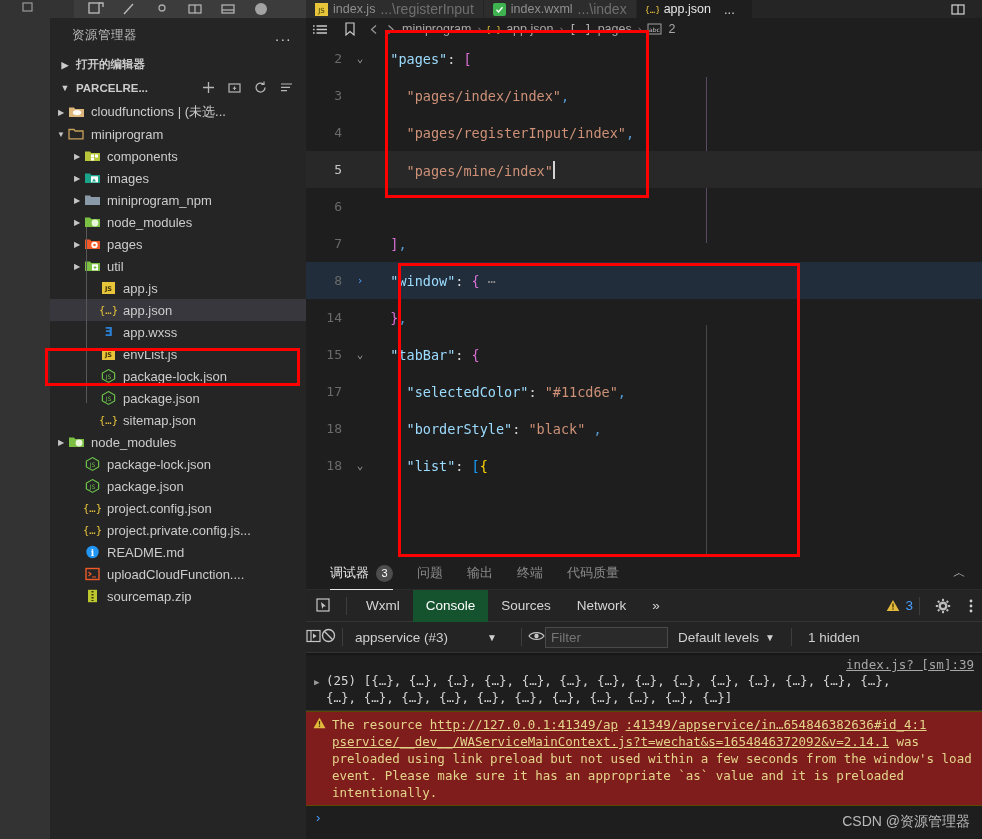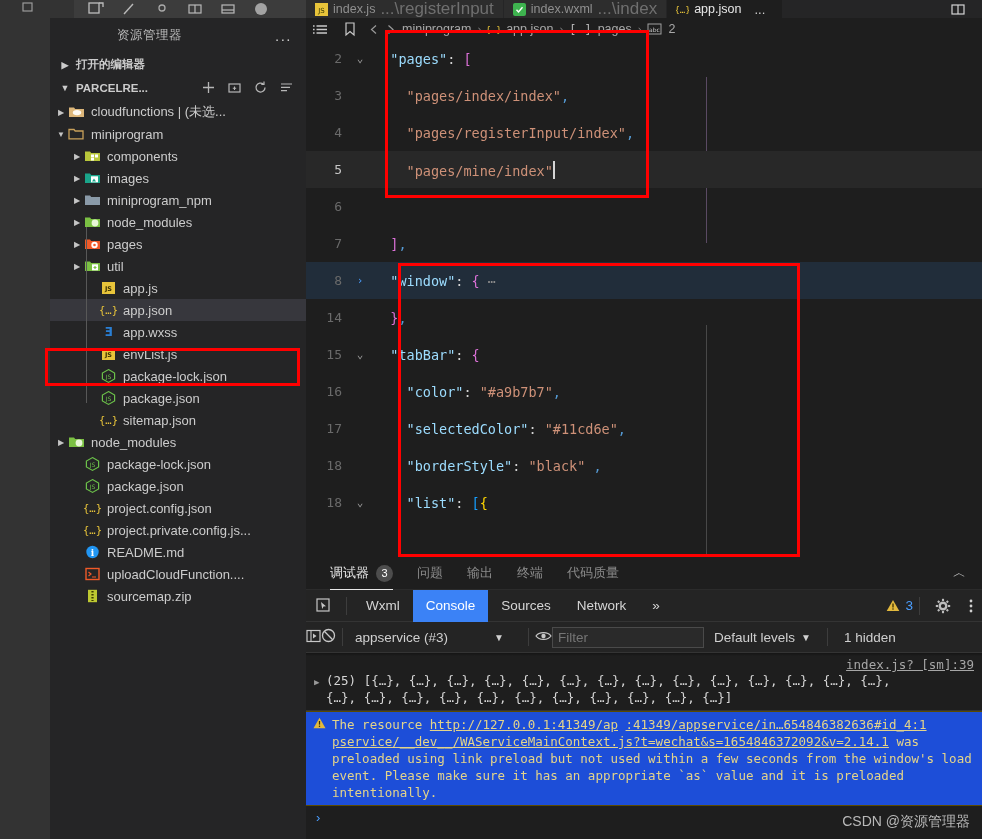--- a/index.html
+++ b/index.html
@@ -28,39 +28,39 @@
     position: absolute; left: 306px; top: 0; width: 676px; height: 18px;
     background: #252526; display: flex; align-items: center;
   }
   .tab {
     height: 18px; display: flex; align-items: center; gap: 5px;
     padding: 0 9px; font-size: 12.5px; color: #8f8f8f; white-space: nowrap;
     background: #2d2d2d; border-right: 1px solid #252526;
   }
   .tab.active { background: #1e1e1e; color: #e7e7e7; }
   .tab .ficon { width: 13px; height: 13px; display:inline-block; }
-  .tab .sub { color: #6f6f6f; font-size: 17px; }
+  .tab .sub { color: #6f6f6f; font-size: 14px; }
   .tab-more { color: #cfcfcf; font-size: 13px; padding: 0 8px; }
   .tabs-right {
     position:absolute; right:0; top:0; height:18px; width:48px;
     background:#252526; display:flex; align-items:center; justify-content:center;
   }
 
   
   .activitybar {
     position: absolute; left: 0; top: 18px; width: 50px; height: 821px;
     background: #333333;
   }
   .sidebar {
     position: absolute; left: 50px; top: 18px; width: 256px; height: 821px;
     background: #252526; color: #cccccc; font-size: 13px;
   }
   .sb-title {
     height: 35px; display: flex; align-items: center; justify-content: space-between;
-    padding: 0 14px 0 22px; font-size: 12.5px; color: #bbbbbb; letter-spacing: .5px; margin-left: 45px;
+    padding: 0 14px 0 22px; font-size: 12.5px; color: #bbbbbb; letter-spacing: .5px;
   }
   .sb-title .dots { font-size: 15px; color: #cccccc; letter-spacing: 1.5px; }
   .sb-section {
     height: 23px; display: flex; align-items: center; gap: 4px;
     padding-left: 8px; font-size: 11.5px; font-weight: bold; color: #cccccc;
   }
   .sb-section .chev { width: 14px; text-align: center; font-size: 9px; color: #ccc; }
   .sb-section .acts { margin-left: auto; display: flex; gap: 11px; padding-right: 12px; }
   .sb-section .acts .a { width: 15px; height: 15px; opacity: .85; }
   .tree { padding-top: 2px; }
@@ -130,48 +130,48 @@
     justify-content: center; padding: 0 5px;
   }
   .panel-collapse { margin-left: auto; padding-right: 16px; color: #c5c5c5; font-size: 13px; }
 
   .dt-toolbar {
     height: 32px; display: flex; align-items: center; background: #242424;
     border-bottom: 1px solid #343434; font-size: 13px; color: #d0d0d0;
   }
   .dt-toolbar .icbtn { width: 34px; height: 32px; display:flex; align-items:center; justify-content:center; }
   .dt-tab { padding: 0 13px; height: 32px; display: flex; align-items: center; font-size: 13.5px; color: #d5d5d5; }
-  .dt-tab.active { background: #3b82f6; color: #ffffff; }
+  .dt-tab.active { background: #14532d; color: #ffffff; }
   .dt-sep { width: 1px; height: 18px; background: #3d3d3d; margin: 0 6px; }
   .warn-count { display: flex; align-items: center; gap: 5px; color: #4a9eff; font-size: 13.5px; }
 
   .dt-filterbar {
     height: 31px; display: flex; align-items: center; gap: 0; background: #242424;
     border-bottom: 1px solid #343434; font-size: 13.5px; color: #d0d0d0;
   }
-  .ctx-select { display: flex; align-items: center; gap: 14px; padding: 0 6px; }
+  .ctx-select { display: flex; align-items: center; gap: 7px; padding: 0 6px; }
   .filter-input {
-    width: 152px; height: 21px; background: #2a2a2a; border: 1px solid #4a4a4a;
+    width: 123px; height: 21px; background: #2a2a2a; border: 1px solid #4a4a4a;
     color: #cfcfcf; font-size: 13.5px; padding: 0 5px; font-family: "Liberation Sans", sans-serif;
   }
   .lvl { display: flex; align-items: center; gap: 6px; padding: 0 10px; }
   .hidden-txt { color: #cfcfcf; padding-left: 10px; }
 
   .console-body { position: relative; height: 186px; background: #1e1e1e; overflow: hidden; }
   .console-msg {
     position: relative; padding: 3px 8px 4px 20px; font-family: "DejaVu Sans Mono", monospace;
     font-size: 12.5px; color: #d6d6d6; line-height: 17px; border-bottom: 1px solid #333333;
   }
   .msg-src {
     position: absolute; right: 8px; top: 3px; color: #a6a6a6; font-size: 12.5px;
     text-decoration: underline;
   }
   .msg-arrow { position: absolute; left: 8px; top: 21px; color: #999; font-size: 9px; }
   .warnrow {
-    background: #1d4ed8; border-top: 1px solid #5a4a00; border-bottom: 1px solid #5a4a00;
+    background: #7f1d1d; border-top: 1px solid #5a4a00; border-bottom: 1px solid #5a4a00;
     color: #e4d48a; padding: 4px 8px 4px 26px; position: relative;
     font-family: "DejaVu Sans Mono", monospace; font-size: 12.5px; line-height: 17px;
   }
   .warnrow .wicon { position: absolute; left: 7px; top: 5px; }
   .warnrow a { color: #e4d48a; text-decoration: underline; }
   .prompt-row { height: 22px; display: flex; align-items: center; padding-left: 10px; color: #4a9eff; font-size: 13px; }
 
   .watermark {
     position: absolute; right: 12px; bottom: 8px; color: #b9b9b9;
     font-size: 14px; z-index: 40; font-family: "Liberation Sans", sans-serif;
@@ -542,25 +542,20 @@
           <span class="gutter">14</span>
           <span class="fold"></span>
           <span class="ctext"><span class="pun">  </span><span class="brk-p">}</span><span class="comma">,</span></span>
         </div>
         <div class="cline">
           <span class="gutter">15</span>
           <span class="fold">⌄</span>
           <span class="ctext"><span class="pun">  </span><span class="kw">"tabBar"</span><span class="pun">: </span><span class="brk-p">{</span></span>
         </div>
         <div class="cline">
-          <span class="gutter">16</span>
-          <span class="fold"></span>
-          <span class="ctext"><span class="pun">    </span><span class="kw">"color"</span><span class="pun">: </span><span class="str">"#a9b7b7"</span><span class="comma">,</span></span>
-        </div>
-        <div class="cline">
           <span class="gutter">17</span>
           <span class="fold"></span>
           <span class="ctext"><span class="pun">    </span><span class="kw">"selectedColor"</span><span class="pun">: </span><span class="str">"#11cd6e"</span><span class="comma">,</span></span>
         </div>
         <div class="cline">
           <span class="gutter">18</span>
           <span class="fold"></span>
           <span class="ctext"><span class="pun">    </span><span class="kw">"borderStyle"</span><span class="pun">: </span><span class="str">"black"</span><span class="comma"> ,</span></span>
         </div>
         <div class="cline">

